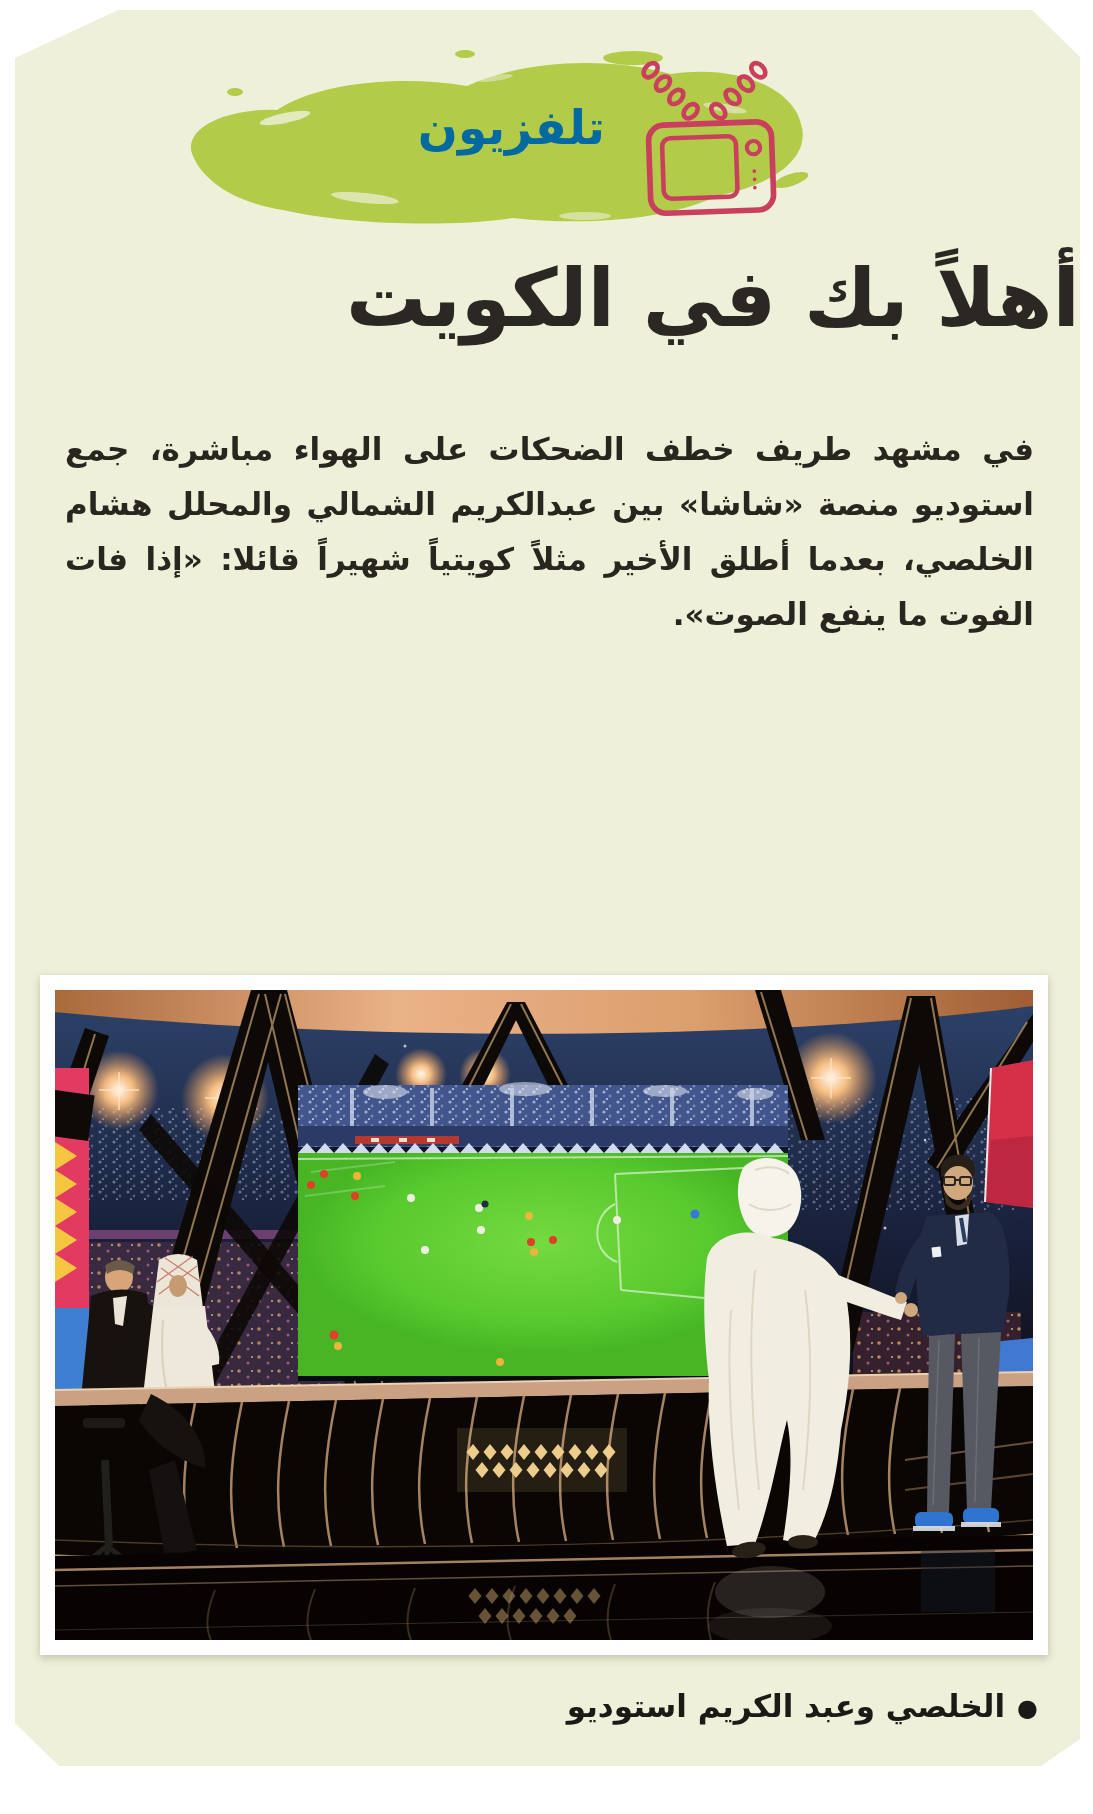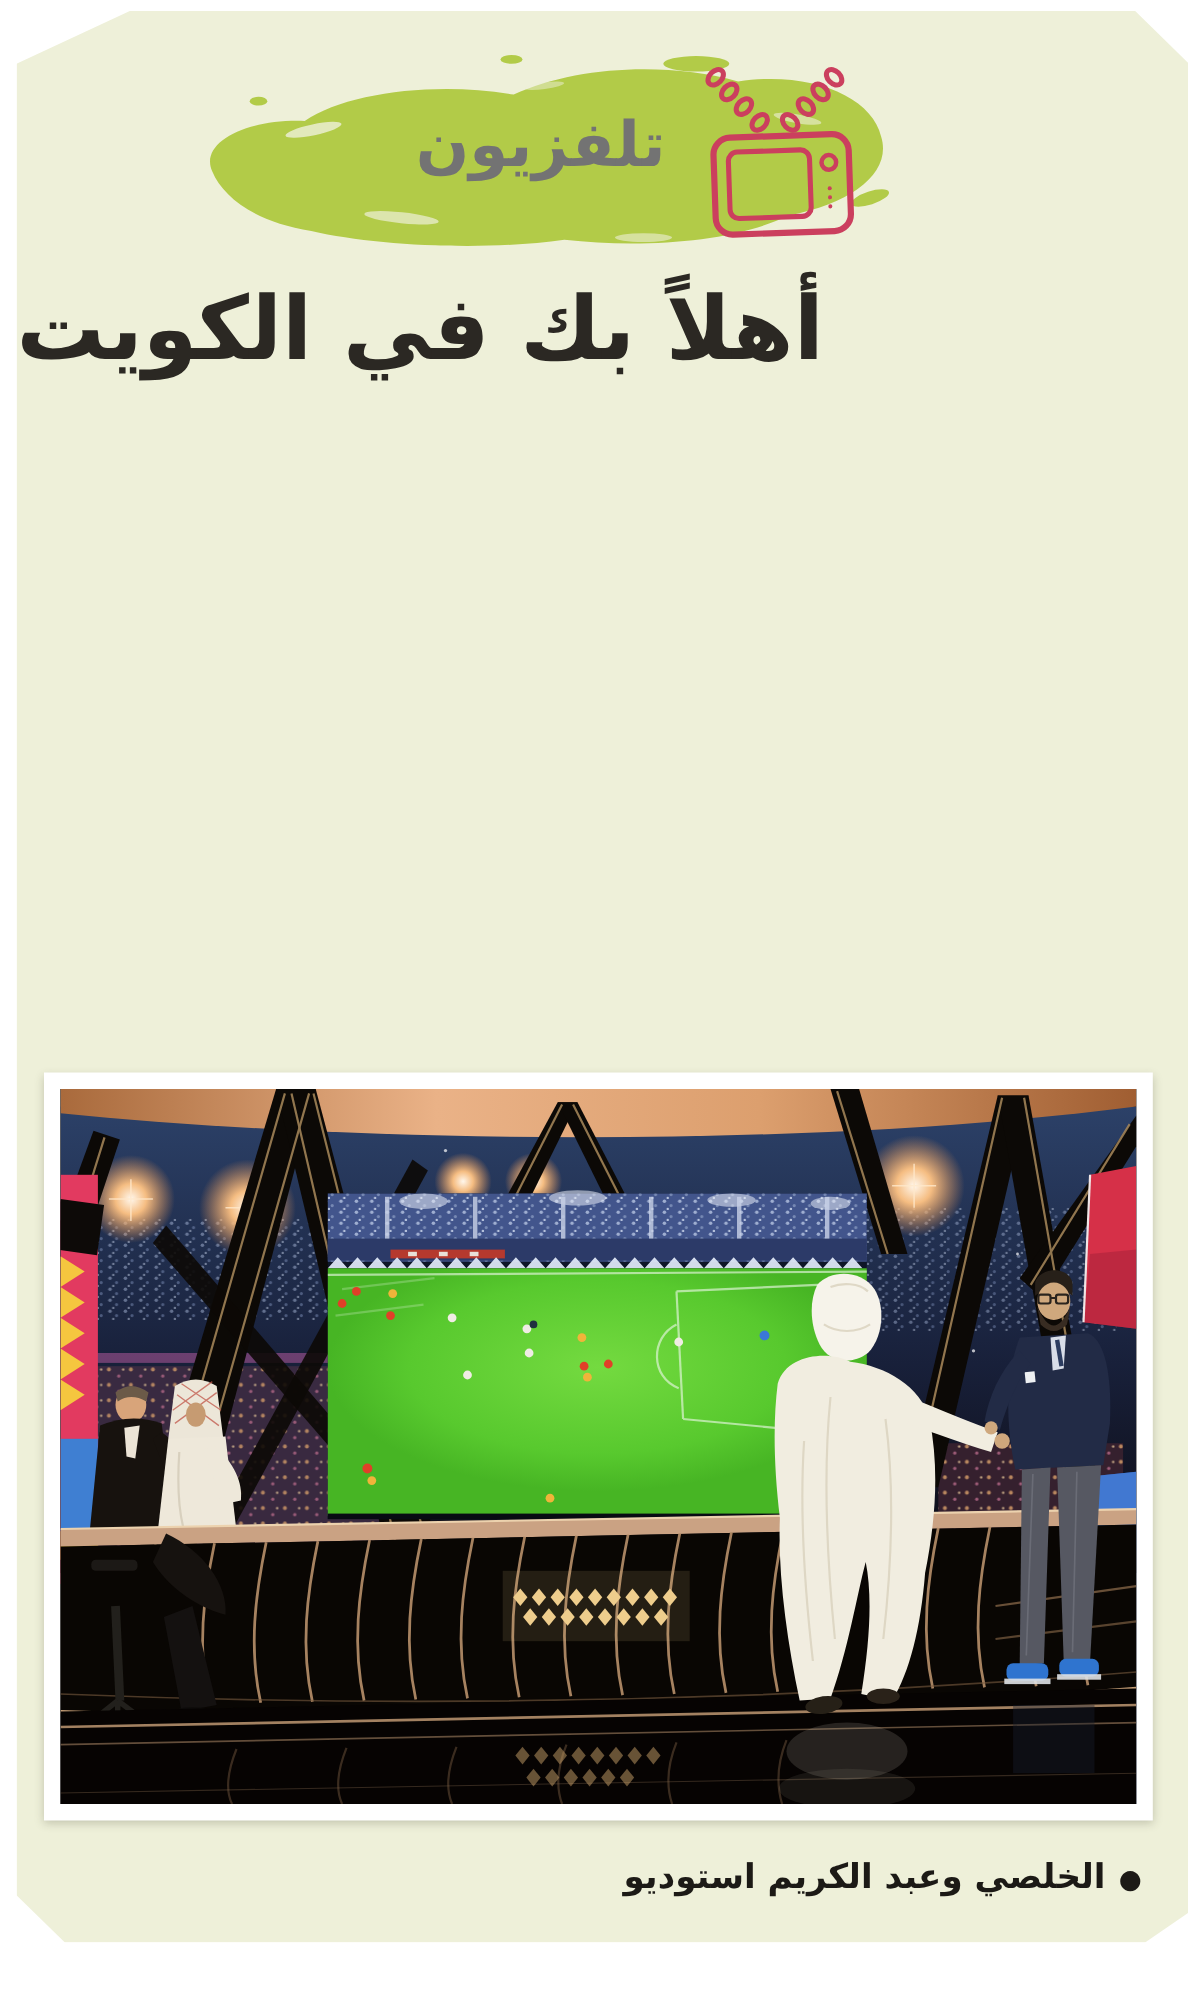--- a/index.html
+++ b/index.html
@@ -12,28 +12,28 @@
   .sheet{
     position:absolute;left:15px;top:10px;width:1065px;height:1756px;
     background:#eef0d9;
     clip-path:polygon(103px 0,1017px 0,1065px 47px,1065px 1729px,1026px 1756px,44px 1756px,0 1713px,0 48px);
   }
   
   .splash{position:absolute;left:150px;top:38px;width:648px;height:186px;}
   .splash svg.splash-bg{position:absolute;left:0;top:0;width:100%;height:100%;}
   .tag-text{
     position:absolute;right:208px;top:56px;
-    font-size:57px;font-weight:bold;color:#737373;
+    font-size:47px;font-weight:bold;color:#0369a1;
     letter-spacing:1px;line-height:1;direction:rtl;
   }
   .tv-svg{position:absolute;right:18px;top:12px;width:178px;height:164px;}
   
   .headline{
     position:absolute;left:0;right:0;top:242px;margin:0;
-    text-align:left;direction:rtl;
+    text-align:right;direction:rtl;
     font-size:80px;font-weight:bold;color:#2b2823;
   }
   
   .bodycopy{
     position:absolute;right:46px;left:50px;top:412px;
     direction:rtl;text-align:justify;
     font-size:31px;font-weight:bold;color:#29251f;line-height:55px;
   }
   .bodycopy p{margin:0;}
   
@@ -89,20 +89,21 @@
           <circle cx="132" cy="118" r="1.8" fill="#cb3f5e" stroke="none"></circle>
           <circle cx="132" cy="126" r="1.8" fill="#cb3f5e" stroke="none"></circle>
         </g>
       </g>
     </svg>
   </div>
 
   <h1 class="headline">أهلاً بك في الكويت</h1>
 
   <div class="bodycopy">
+    <p>في مشهد طريف خطف الضحكات على الهواء مباشرة، جمع استوديو منصة «شاشا» بين عبدالكريم الشمالي والمحلل هشام الخلصي، بعدما أطلق الأخير مثلاً كويتياً شهيراً قائلا: «إذا فات الفوت ما ينفع الصوت».</p>
   </div>
 
   <figure class="photo">
     <svg viewBox="0 0 978 650">
       <defs>
         <linearGradient id="bgGrad" x1="0" y1="0" x2="0" y2="1">
           <stop offset="0" stop-color="#2c4168"></stop>
             <stop offset=".55" stop-color="#18203a"></stop>
             <stop offset="1" stop-color="#0c0a10"></stop>
         </linearGradient>

